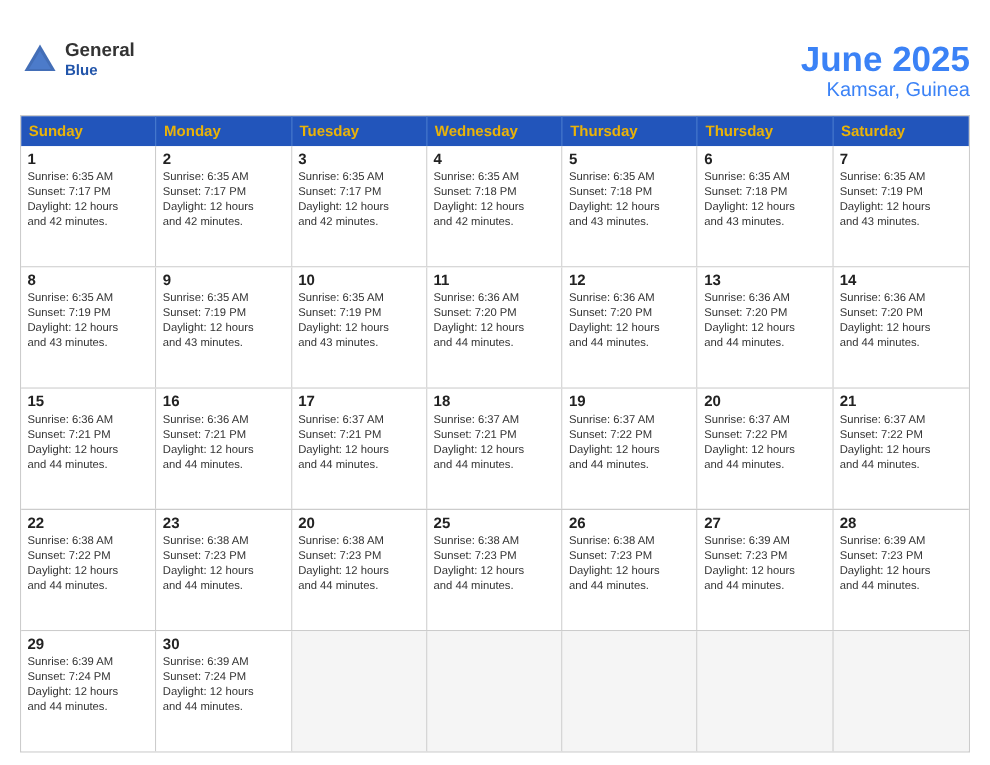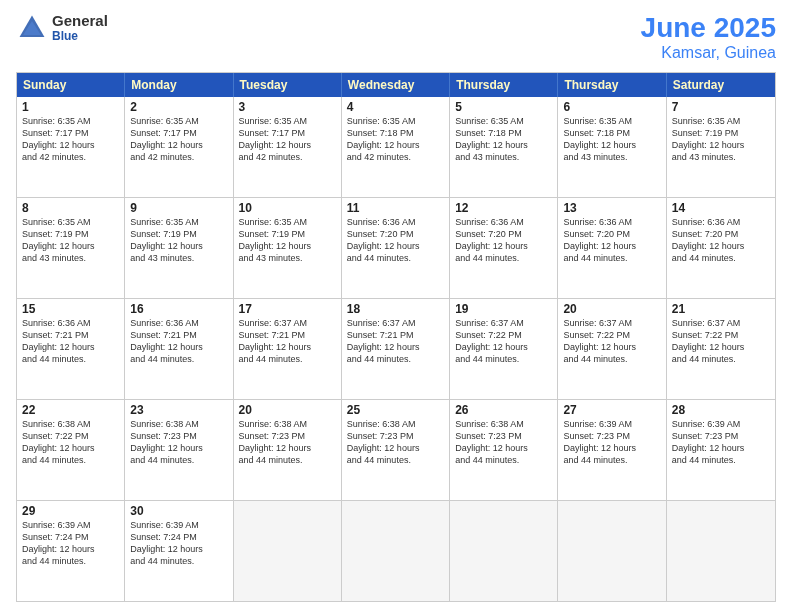--- a/index.html
+++ b/index.html
@@ -16,20 +16,21 @@
       height: 612px;
       padding: 12px 16px 10px 16px;
       display: flex;
       flex-direction: column;
     }
     .header {
       display: flex;
       justify-content: space-between;
       align-items: flex-start;
       margin-bottom: 10px;
+      margin-top: 20px;
     }
     .logo {
       display: flex;
       align-items: center;
       gap: 4px;
     }
     .logo-text {
       display: flex;
       flex-direction: column;
       line-height: 1.1;
@@ -65,21 +66,21 @@
       display: flex;
       flex-direction: column;
       border: 1px solid #ccc;
     }
     .cal-header {
       display: grid;
       grid-template-columns: repeat(7, 1fr);
       background: #2255bb;
     }
     .cal-header-cell {
-      color: #fef9c3;
+      color: #eab308;
       font-weight: bold;
       font-size: 12px;
       padding: 5px 6px;
       border-right: 1px solid #4477cc;
       text-align: left;
     }
     .cal-header-cell:last-child { border-right: none; }
     .cal-body {
       display: flex;
       flex-direction: column;

